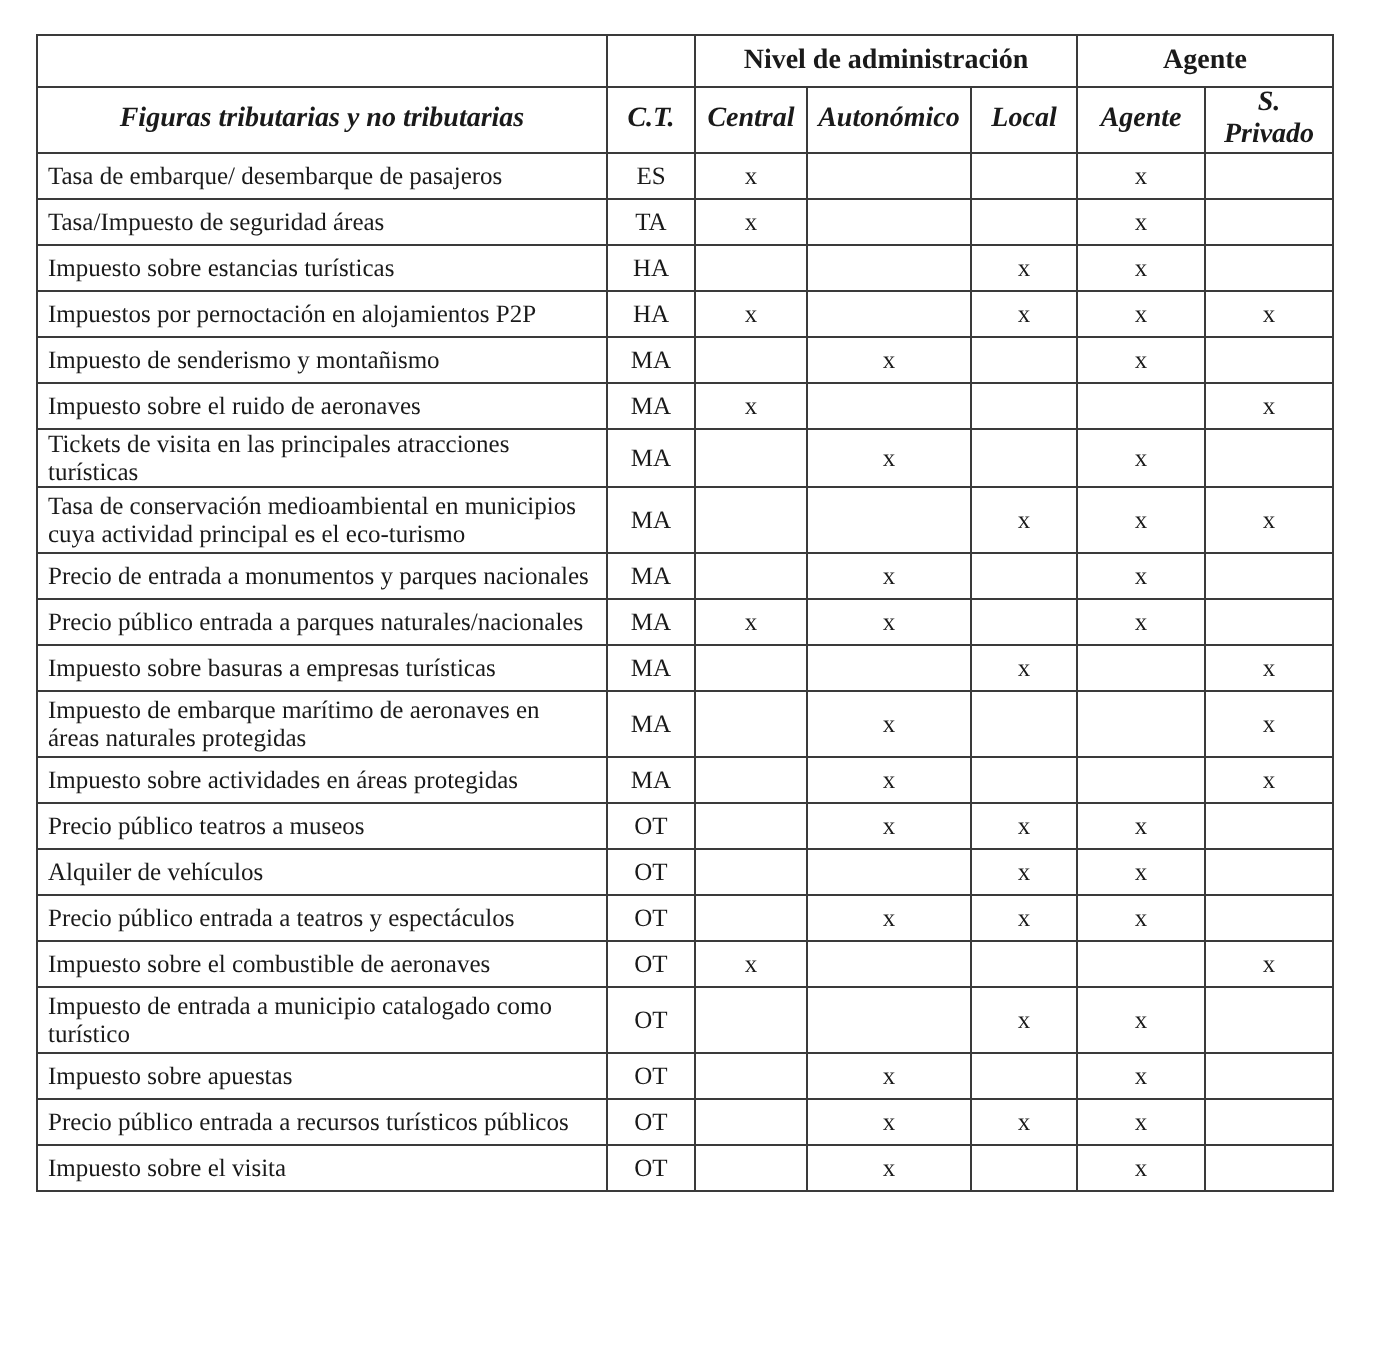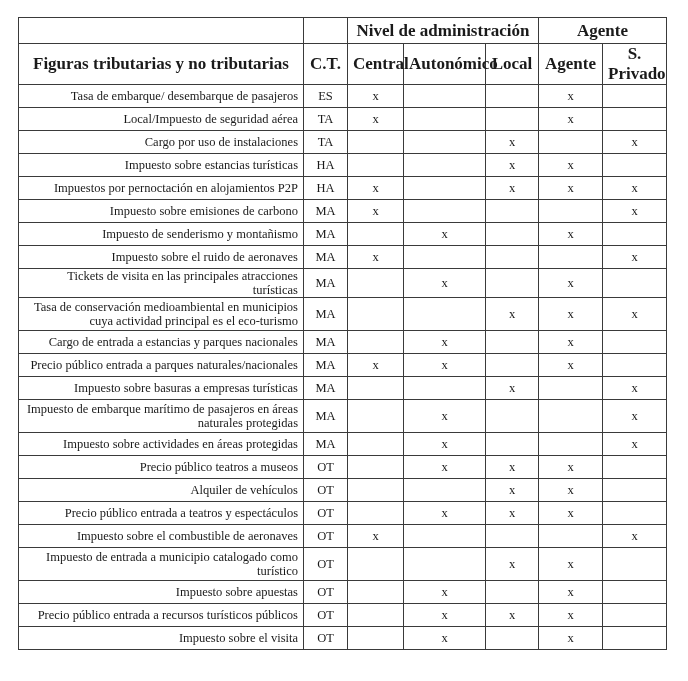--- a/index.html
+++ b/index.html
@@ -1,25 +1,25 @@
 <!DOCTYPE html>
 <html><head>
 <meta charset="utf-8">
 <style>
   html, body { margin:0; padding:0; background:#ffffff; }
   body { width:688px; height:681px; position:relative; overflow:hidden;
          font-family:"Liberation Serif","DejaVu Serif",serif; color:#1a1a1a; }
   table { position:absolute; left:18px; top:17px; border-collapse:collapse;
           table-layout:fixed; width:648px; font-size:12.5px; }
   td, th { border:1px solid #3a3a3a; padding:0 5px; vertical-align:middle; }
-  th { font-weight:bold; font-size:17px; text-align:center; }
-  td.name { text-align:right; line-height:14px;font-family:Liberation Serif, serif; }
+  th { font-weight:bold; font-size:14px; text-align:center; }
+  td.name { text-align:left; line-height:14px;font-family:Liberation Serif, serif; }
   td.ct, td.mark { text-align:center; }
   tr.h1 { height:26px; }
-  tr.h2 { height:25px; }
+  tr.h2 { height:25px;font-style:italic; }
   tr.r { height:23px; }
   tr.r2 { height:33px; }
 </style>
 </head>
 <body>
 
 <table>
   <colgroup>
     <col style="width:285px">
     <col style="width:44px">
@@ -50,65 +50,47 @@
       <tr class="r">
         <td class="name">Tasa de embarque/ desembarque de pasajeros</td>
         <td class="ct">ES</td>
         <td class="mark">x</td>
         <td class="mark"></td>
         <td class="mark"></td>
         <td class="mark">x</td>
         <td class="mark"></td>
       </tr>
       <tr class="r">
-        <td class="name">Local/Impuesto de seguridad aérea</td>
+        <td class="name">Tasa/Impuesto de seguridad áreas</td>
         <td class="ct">TA</td>
         <td class="mark">x</td>
         <td class="mark"></td>
         <td class="mark"></td>
         <td class="mark">x</td>
         <td class="mark"></td>
-      </tr>
-      <tr class="r">
-        <td class="name">Cargo por uso de instalaciones</td>
-        <td class="ct">TA</td>
-        <td class="mark"></td>
-        <td class="mark"></td>
-        <td class="mark">x</td>
-        <td class="mark"></td>
-        <td class="mark">x</td>
       </tr>
       <tr class="r">
         <td class="name">Impuesto sobre estancias turísticas</td>
         <td class="ct">HA</td>
         <td class="mark"></td>
         <td class="mark"></td>
         <td class="mark">x</td>
         <td class="mark">x</td>
         <td class="mark"></td>
       </tr>
       <tr class="r">
         <td class="name">Impuestos por pernoctación en alojamientos P2P</td>
         <td class="ct">HA</td>
         <td class="mark">x</td>
         <td class="mark"></td>
         <td class="mark">x</td>
         <td class="mark">x</td>
         <td class="mark">x</td>
       </tr>
       <tr class="r">
-        <td class="name">Impuesto sobre emisiones de carbono</td>
-        <td class="ct">MA</td>
-        <td class="mark">x</td>
-        <td class="mark"></td>
-        <td class="mark"></td>
-        <td class="mark"></td>
-        <td class="mark">x</td>
-      </tr>
-      <tr class="r">
         <td class="name">Impuesto de senderismo y montañismo</td>
         <td class="ct">MA</td>
         <td class="mark"></td>
         <td class="mark">x</td>
         <td class="mark"></td>
         <td class="mark">x</td>
         <td class="mark"></td>
       </tr>
       <tr class="r">
         <td class="name">Impuesto sobre el ruido de aeronaves</td>
@@ -131,21 +113,21 @@
       <tr class="r2">
         <td class="name">Tasa de conservación medioambiental en municipios cuya actividad principal es el eco-turismo</td>
         <td class="ct">MA</td>
         <td class="mark"></td>
         <td class="mark"></td>
         <td class="mark">x</td>
         <td class="mark">x</td>
         <td class="mark">x</td>
       </tr>
       <tr class="r">
-        <td class="name">Cargo de entrada a estancias y parques nacionales</td>
+        <td class="name">Precio de entrada a monumentos y parques nacionales</td>
         <td class="ct">MA</td>
         <td class="mark"></td>
         <td class="mark">x</td>
         <td class="mark"></td>
         <td class="mark">x</td>
         <td class="mark"></td>
       </tr>
       <tr class="r">
         <td class="name">Precio público entrada a parques naturales/nacionales</td>
         <td class="ct">MA</td>
@@ -158,21 +140,21 @@
       <tr class="r">
         <td class="name">Impuesto sobre basuras a empresas turísticas</td>
         <td class="ct">MA</td>
         <td class="mark"></td>
         <td class="mark"></td>
         <td class="mark">x</td>
         <td class="mark"></td>
         <td class="mark">x</td>
       </tr>
       <tr class="r2">
-        <td class="name">Impuesto de embarque marítimo de pasajeros en áreas naturales protegidas</td>
+        <td class="name">Impuesto de embarque marítimo de aeronaves en áreas naturales protegidas</td>
         <td class="ct">MA</td>
         <td class="mark"></td>
         <td class="mark">x</td>
         <td class="mark"></td>
         <td class="mark"></td>
         <td class="mark">x</td>
       </tr>
       <tr class="r">
         <td class="name">Impuesto sobre actividades en áreas protegidas</td>
         <td class="ct">MA</td>

